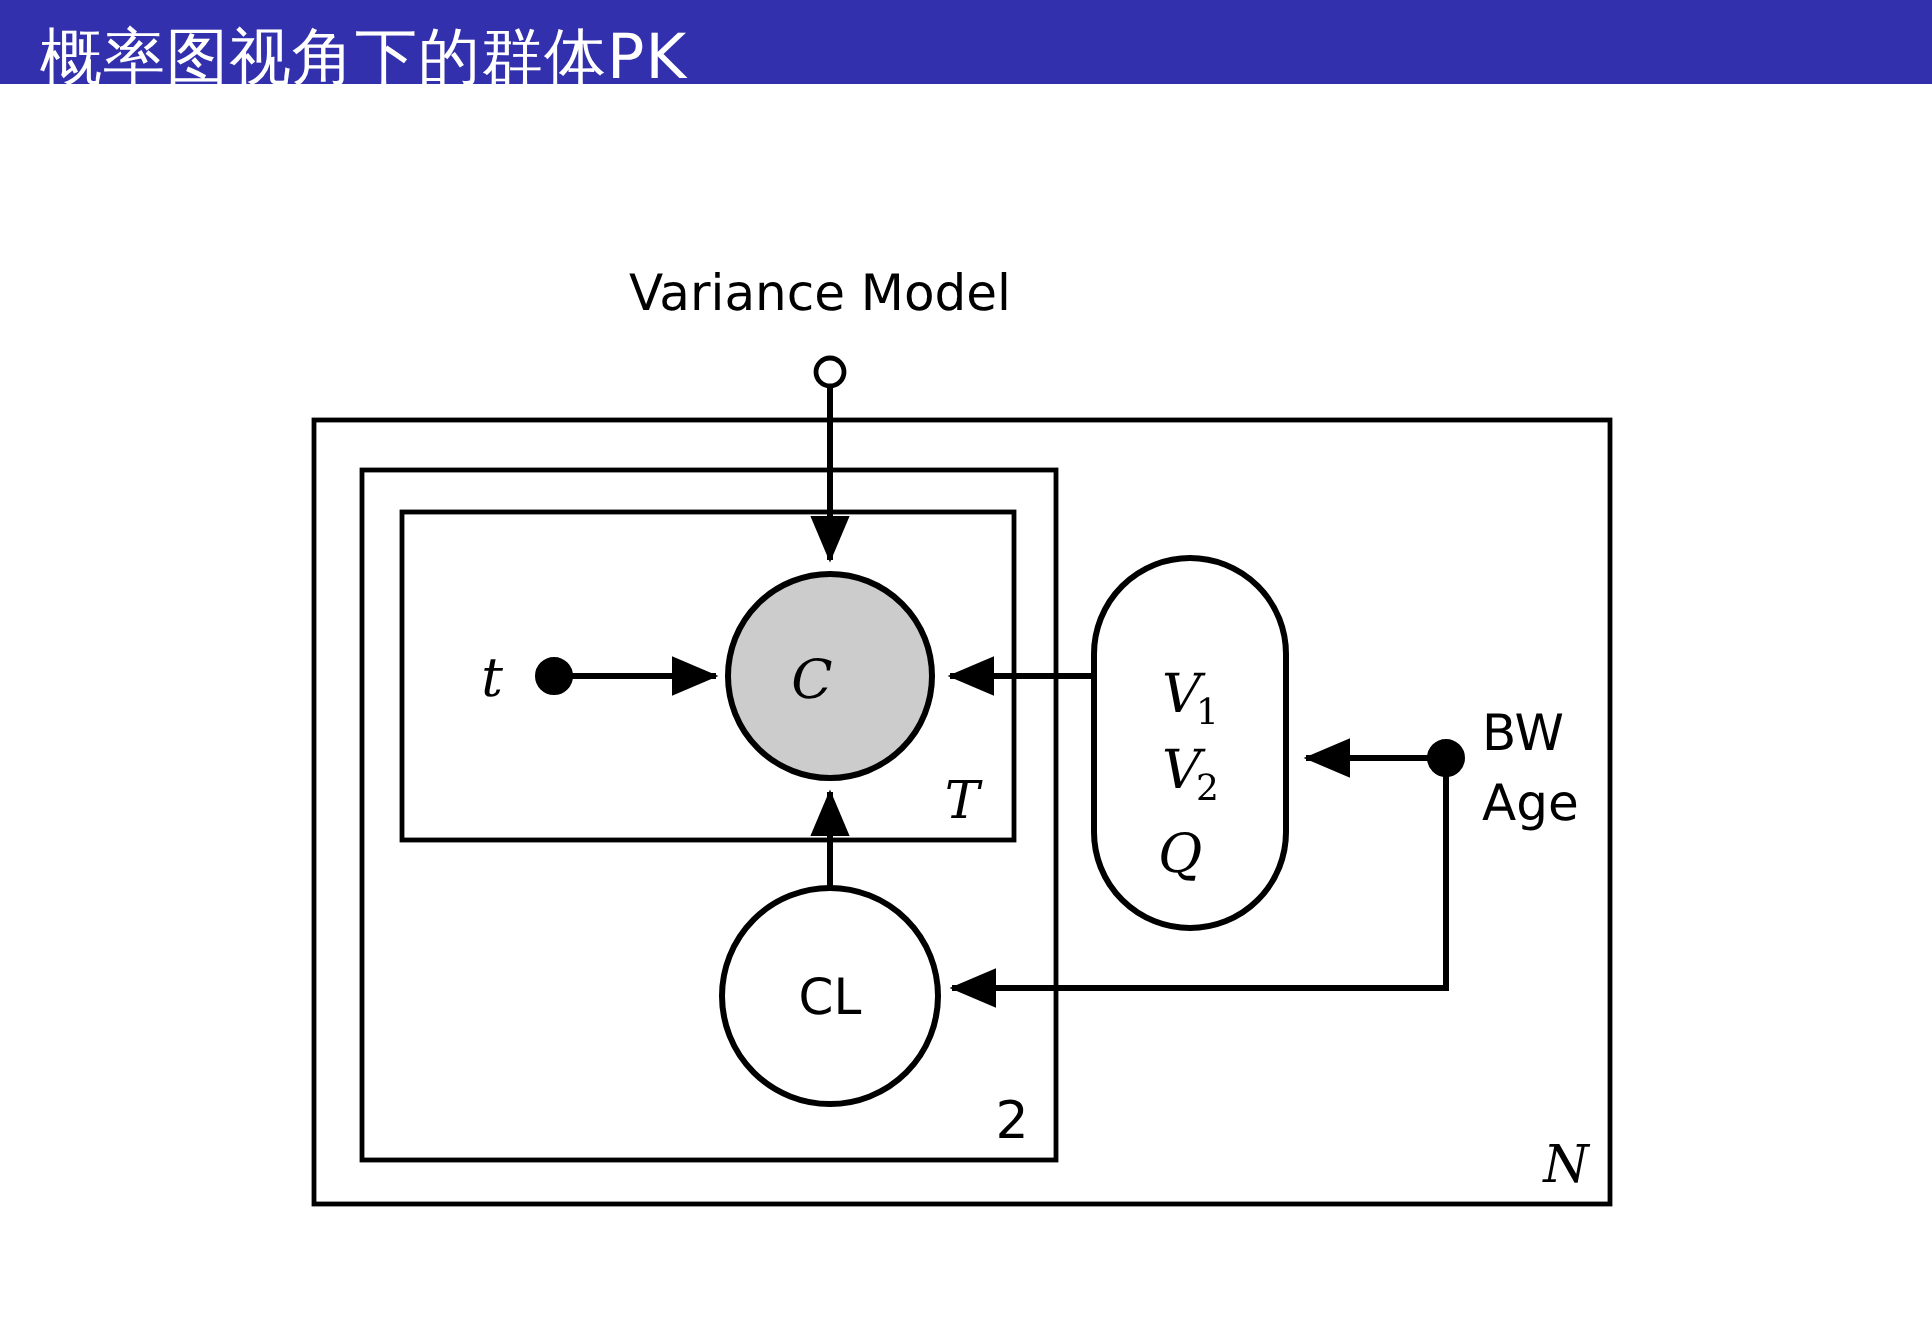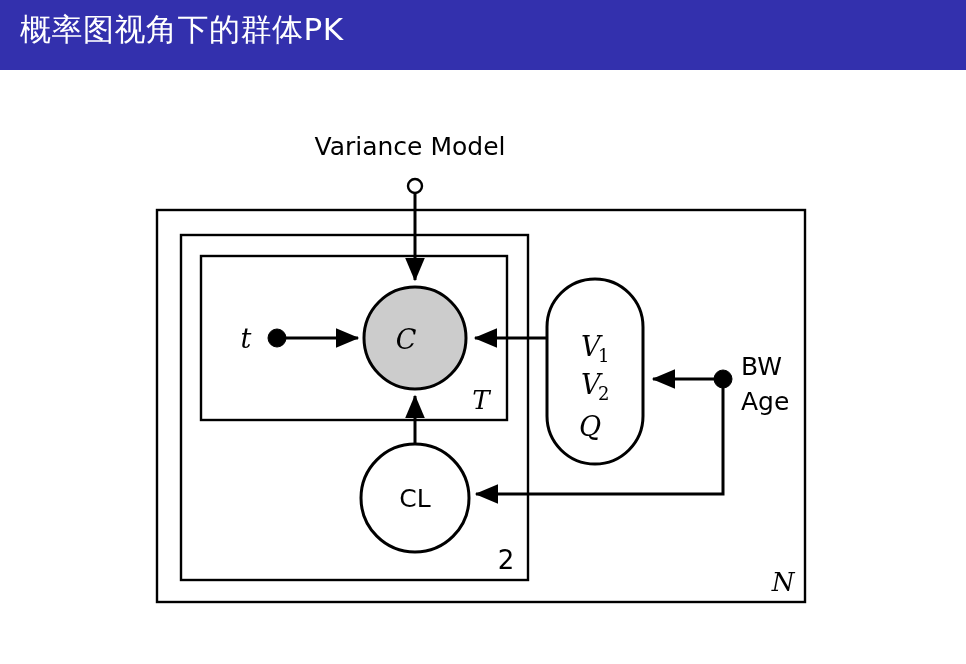--- a/index.html
+++ b/index.html
@@ -20,21 +20,21 @@
     width: 966px;
     height: 664px;
     background: #ffffff;
   }
   
   #title-banner {
     position: absolute;
     left: 0;
     top: 0;
     width: 966px;
-    height: 70px;
+    height: 42px;
     background: #3330ad;
   }
   #title-text {
     position: absolute;
     left: 20px;
     top: 7px;
     font-size: 31px;
     line-height: 44px;
     color: #ffffff;
     font-family: "DejaVu Sans", "Liberation Sans", sans-serif;

